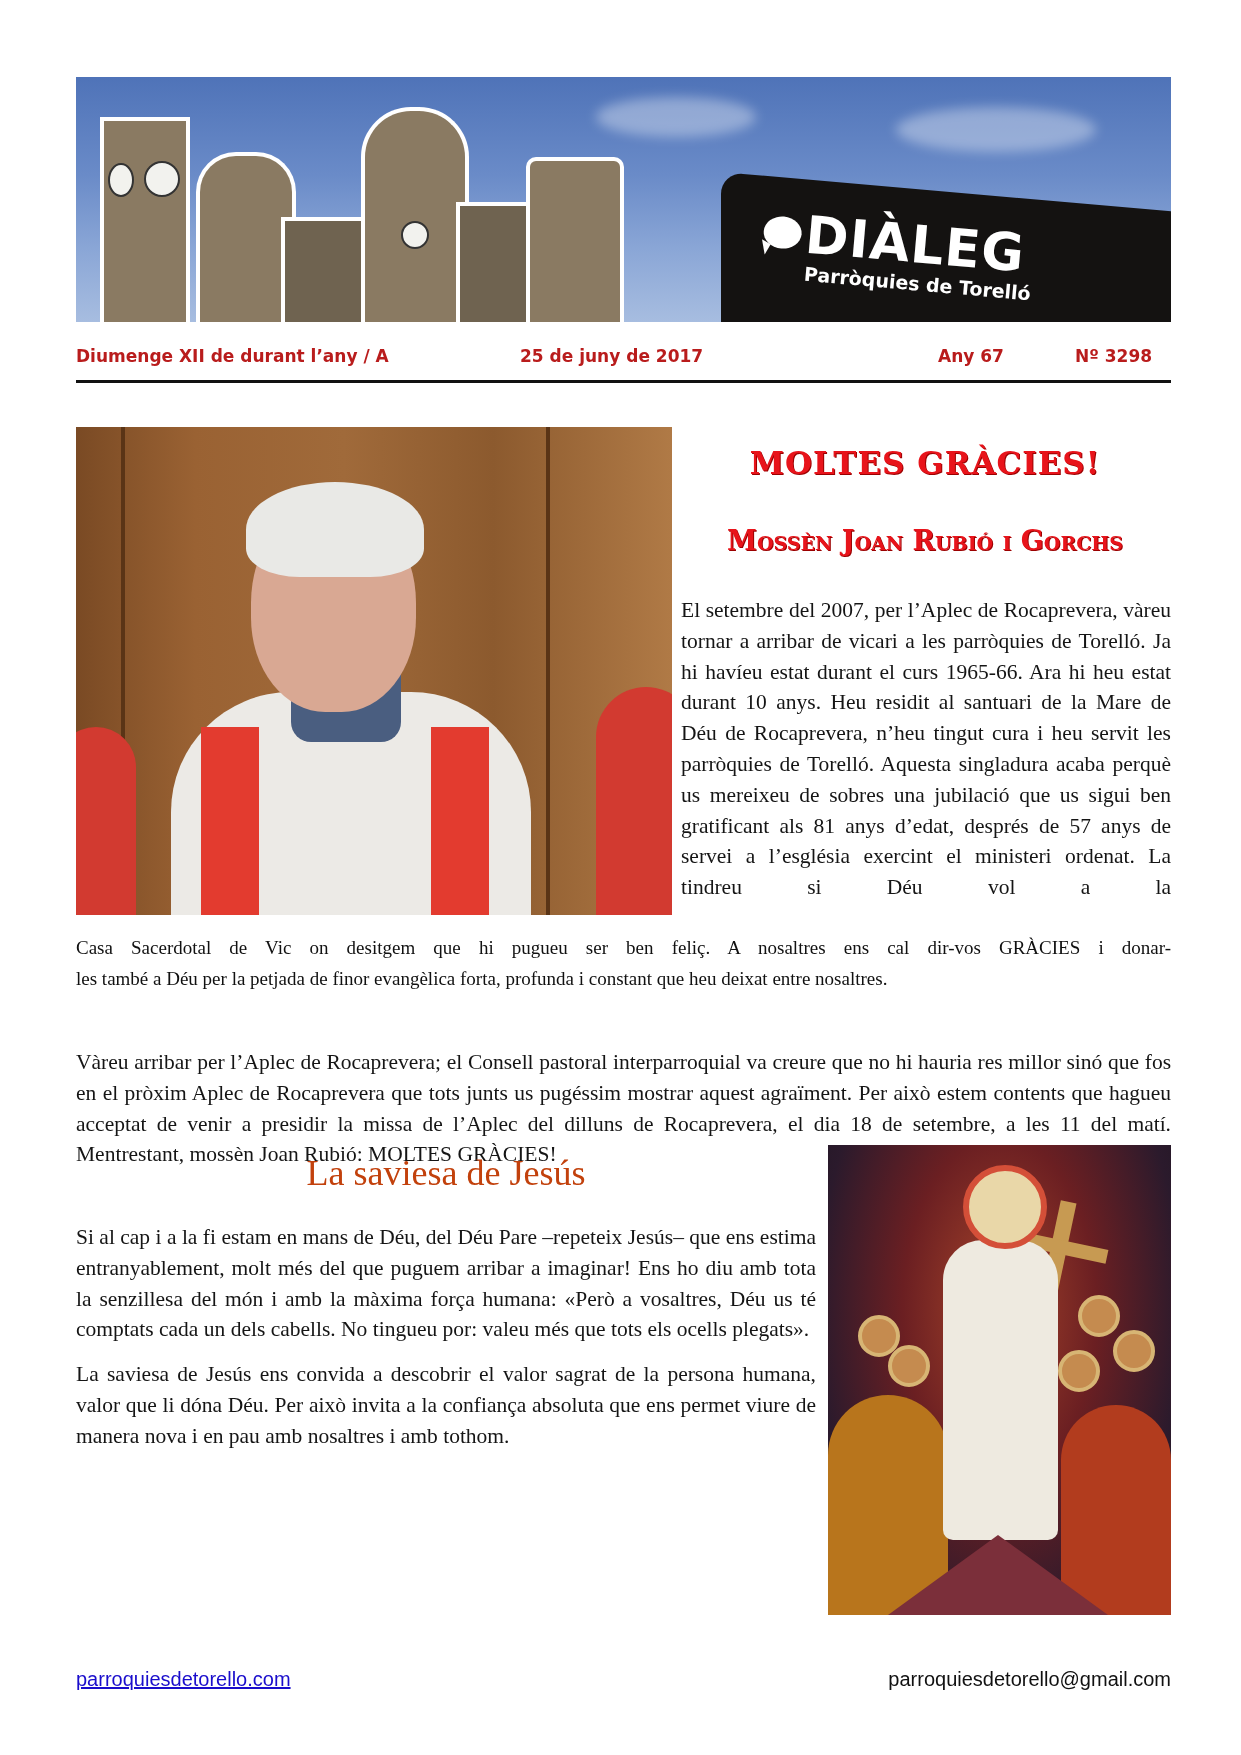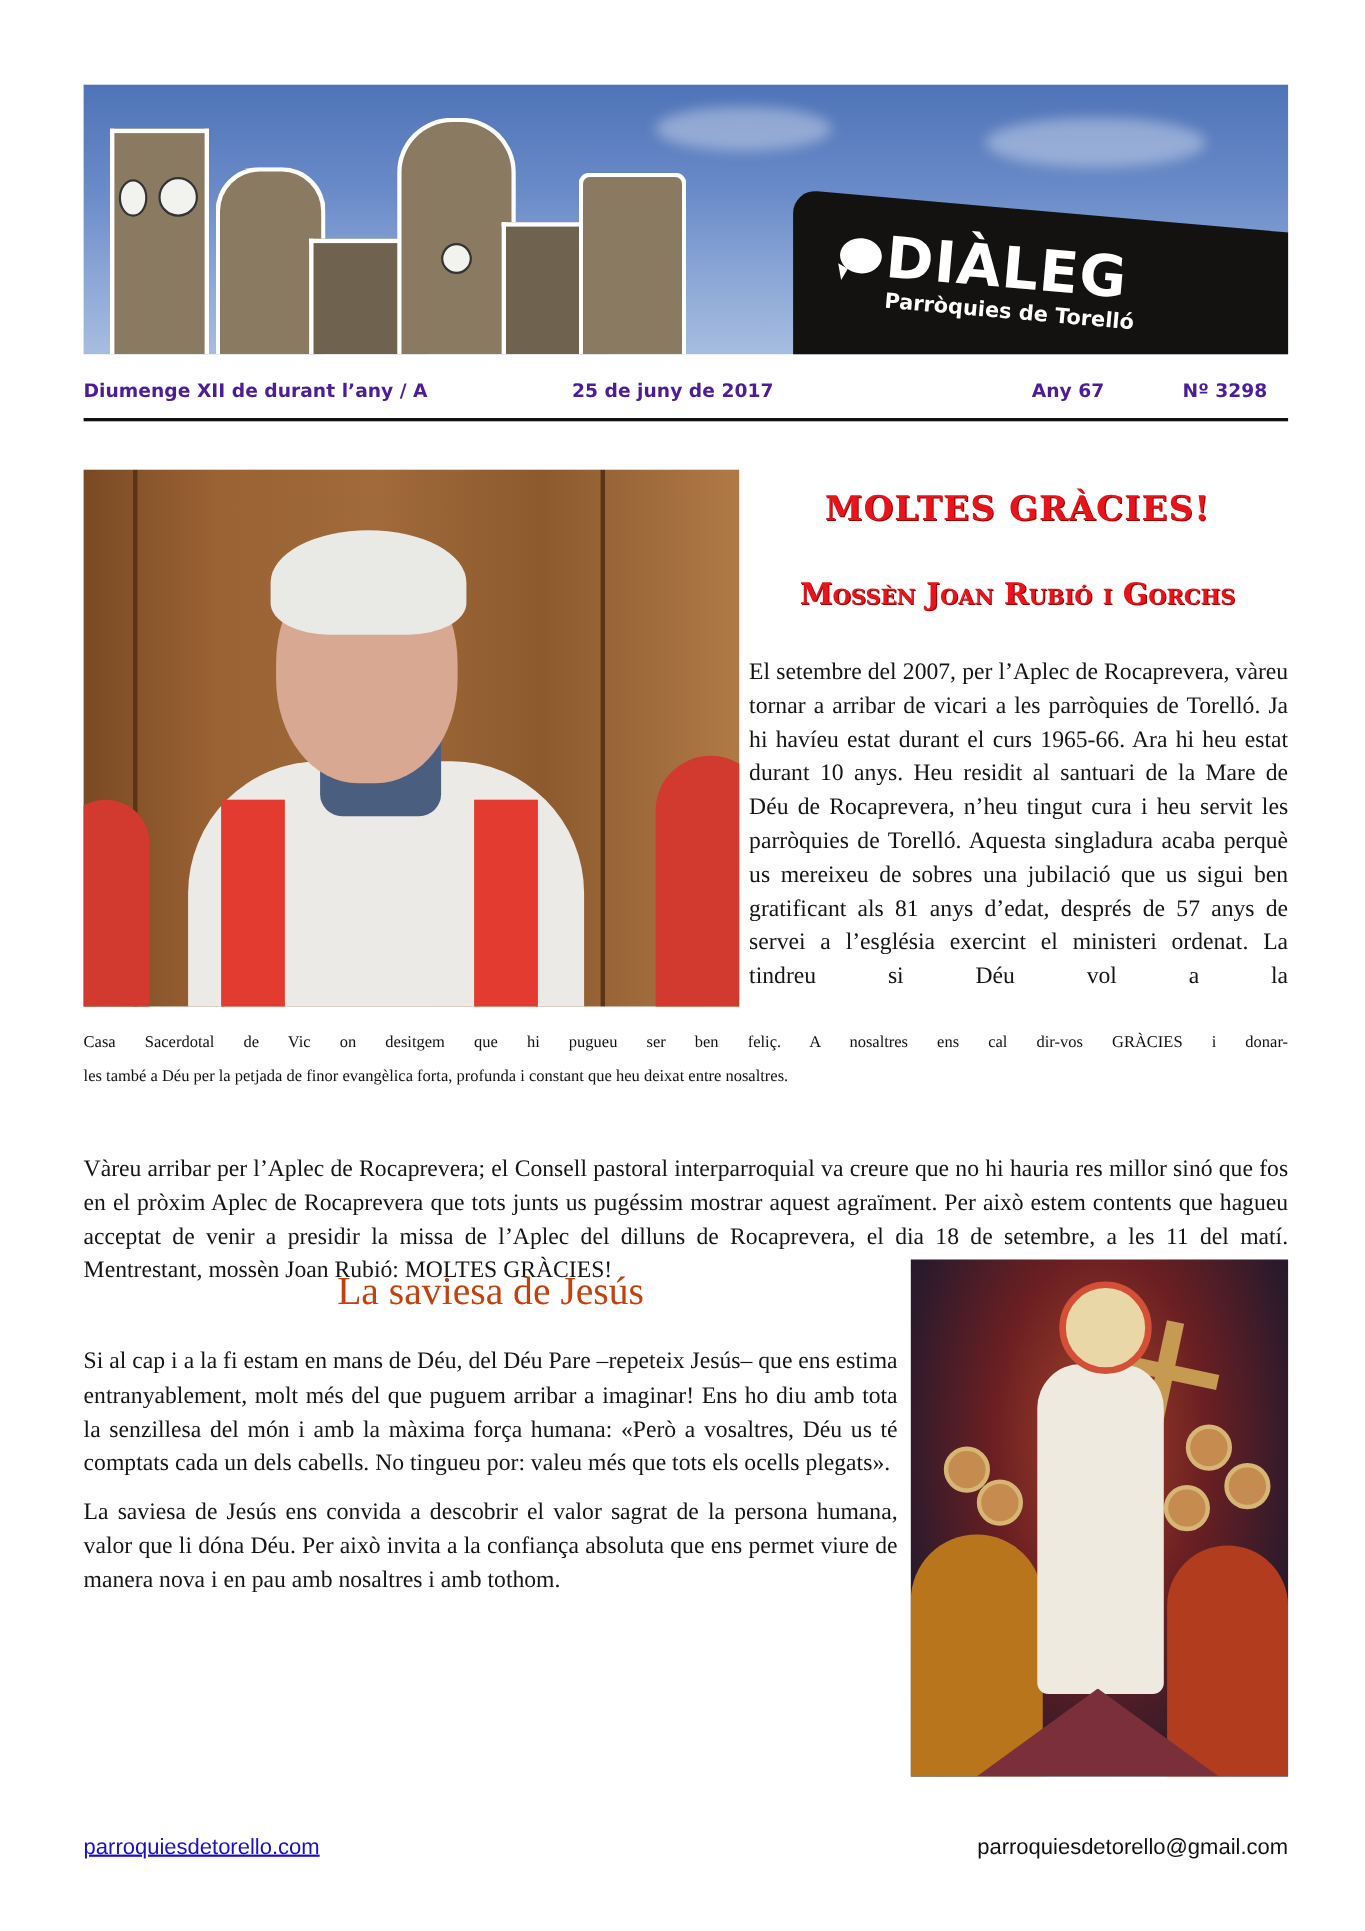--- a/index.html
+++ b/index.html
@@ -15,42 +15,42 @@
   #banner .clock { position:absolute; border-radius:50%; background:#f2f2ee; border:2px solid #333; }
   #logo-panel { position:absolute; left:645px; top:95px; width:470px; height:200px; background:#141211;
     border-radius:22px 0 0 0; transform:skewY(5deg); transform-origin:left top; }
   #logo-text { position:absolute; left:690px; top:128px; color:#fff; transform:rotate(5deg); transform-origin:left top; }
   #logo-title { font-family:"DejaVu Sans", sans-serif; font-weight:bold; font-size:52px; letter-spacing:1px; line-height:1; display:flex; align-items:center; }
   #logo-bubble { display:inline-block; width:38px; height:32px; background:#fff; border-radius:50%; margin-right:4px; position:relative; }
   #logo-bubble::after { content:""; position:absolute; left:-4px; bottom:-6px; border-left:10px solid transparent; border-top:12px solid #fff; transform:rotate(25deg); }
   #logo-sub { font-family:"DejaVu Sans", sans-serif; font-weight:bold; font-size:19px; margin-left:44px; margin-top:2px; }
 
   
-  .info { top:346px; font-family:"DejaVu Sans", sans-serif; font-weight:bold; font-size:17px; color:#4c1d95; white-space:nowrap; }
+  .info { top:346px; font-family:"DejaVu Sans", sans-serif; font-weight:bold; font-size:17px; color:#b91c1c; white-space:nowrap; }
   #rule { left:76px; top:380px; width:1095px; height:3px; background:#111; }
 
   
   #priest-photo { left:76px; top:427px; width:596px; height:488px; overflow:hidden;
     background:linear-gradient(90deg,#7a4a24 0%,#9a6233 20%,#a06a3a 45%,#8c5a2e 70%,#b07a46 100%); }
   #priest-photo .panel-line { position:absolute; top:0; bottom:0; width:4px; background:#5a3416; }
   #priest-photo .figure-red { position:absolute; background:#d23a30; }
   #priest-photo .alb { position:absolute; left:95px; top:265px; width:360px; height:240px; background:#eceae6; border-radius:120px 120px 0 0; }
   #priest-photo .stole { position:absolute; top:300px; width:58px; height:200px; background:#e33b2f; }
   #priest-photo .shirt { position:absolute; left:215px; top:245px; width:110px; height:70px; background:#4a5e80; border-radius:0 0 20px 20px; }
   #priest-photo .head { position:absolute; left:175px; top:75px; width:165px; height:210px; background:#d9a893; border-radius:48% 48% 45% 45%; }
   #priest-photo .hair { position:absolute; left:170px; top:55px; width:178px; height:95px; background:#e9e9e6; border-radius:50% 50% 30% 30%; }
 
   
   .red-title { color:#e8141b; font-family:"DejaVu Serif", serif; font-weight:bold; text-align:center; text-shadow:1px 1px 0 #9b0000; white-space:nowrap; }
   #main-title { left:680px; top:445px; width:490px; font-size:31px; letter-spacing:1px; }
   #sub-title { left:680px; top:525px; width:490px; font-size:27px; font-variant:small-caps; }
 
   .body-text { font-size:21.5px; line-height:30.8px; text-align:justify; color:#151515; }
   #intro-col { left:681px; top:595px; width:490px; }
-  .full-line { left:76px; width:1095px; font-size:15px; line-height:30.8px; text-align:justify; text-align-last:justify; white-space:nowrap; }
+  .full-line { left:76px; width:1095px; font-size:19px; line-height:30.8px; text-align:justify; text-align-last:justify; white-space:nowrap; }
   #para2 { left:76px; top:1007px; width:1095px;margin-top:40px; }
 
   
   #jesus-image { left:828px; top:1145px; width:343px; height:470px; overflow:hidden;
     background:radial-gradient(ellipse at 50% 35%,#a8452a 0%,#6b1f22 40%,#2b1a2c 75%,#1c1420 100%); }
   #jesus-image .halo { position:absolute; left:135px; top:20px; width:72px; height:72px; border-radius:50%; border:6px solid #d44f38; background:#e9d7a8; }
   #jesus-image .robe { position:absolute; left:115px; top:95px; width:115px; height:300px; background:#eeeae0; border-radius:40px 40px 10px 10px; }
   #jesus-image .cross-v { position:absolute; left:215px; top:55px; width:16px; height:170px; background:#c79a52; transform:rotate(12deg); }
   #jesus-image .cross-h { position:absolute; left:185px; top:95px; width:95px; height:14px; background:#c79a52; transform:rotate(12deg); }
   #jesus-image .saint { position:absolute; width:34px; height:34px; border-radius:50%; background:#c58b4f; border:4px solid #d7b574; }

